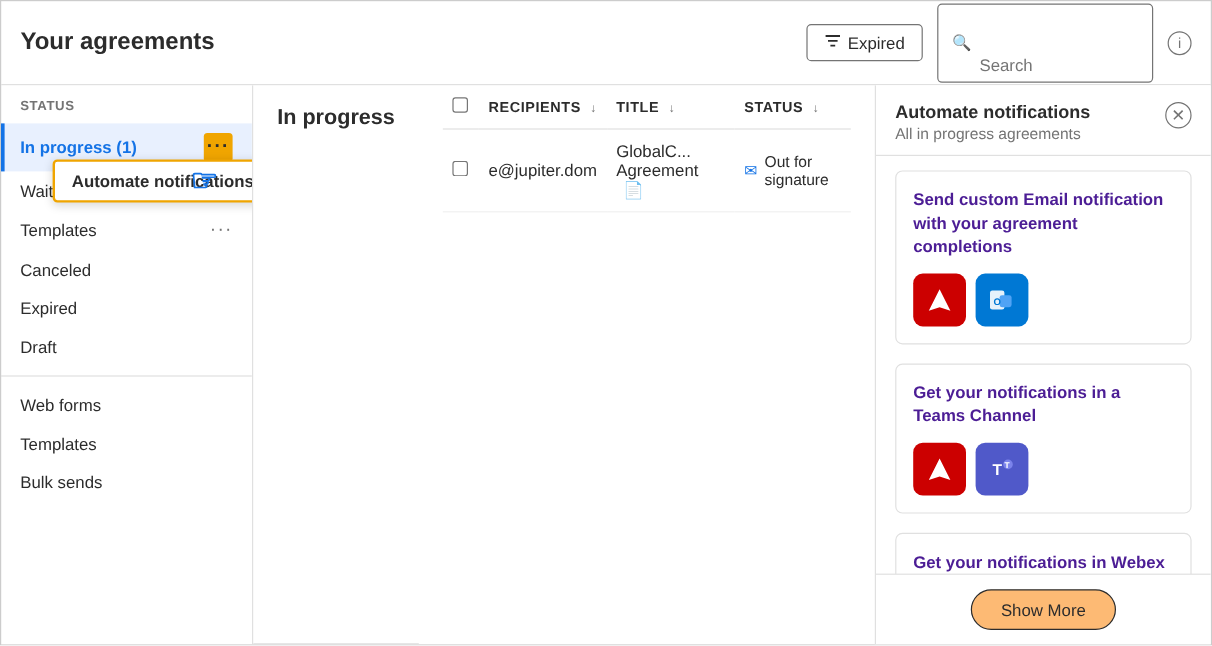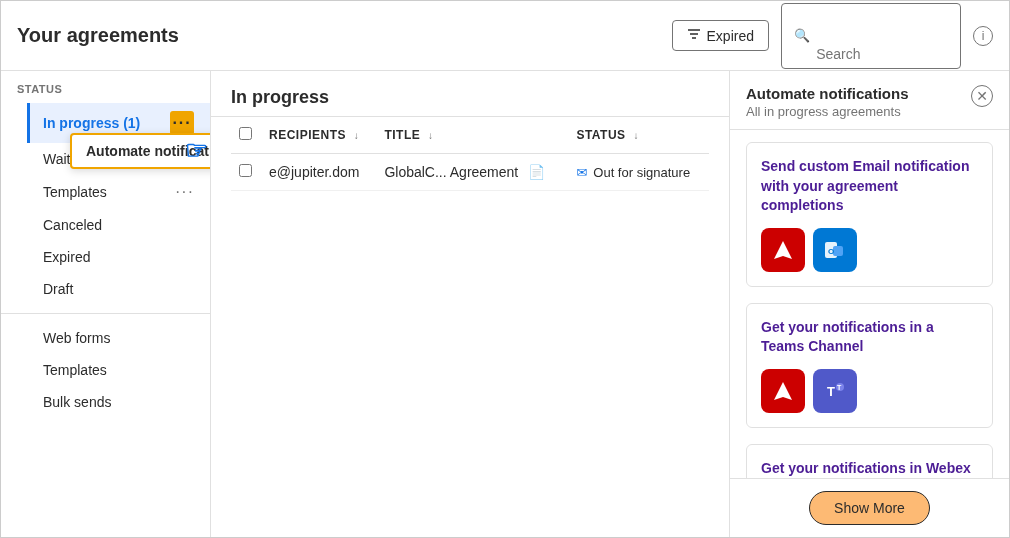--- a/index.html
+++ b/index.html
@@ -113,21 +113,20 @@
     }
 
     .sidebar-item {
       display: flex;
       align-items: center;
       padding: 8px 16px;
       cursor: pointer;
       color: #2c2c2c;
       font-size: 14px;
       position: relative;
-      margin-left: 26px;
     }
 
     .sidebar-item.active {
       background: #e8f0fe;
       border-left: 3px solid #1473e6;
       padding-left: 13px;
       font-weight: 600;
       color: #1473e6;
     }
 
@@ -185,21 +184,21 @@
       left: 155px;
       top: 32px;
       z-index: 200;
       font-size: 26px;
     }
 
     
     .content-area {
       flex: 1;
       display: flex;
-      flex-direction: column;
+      flex-direction: row;
       overflow: hidden;
     }
 
     .content-header {
       padding: 16px 20px 8px 20px;
       border-bottom: 1px solid #e0e0e0;
     }
 
     .content-header h2 {
       font-size: 18px;

